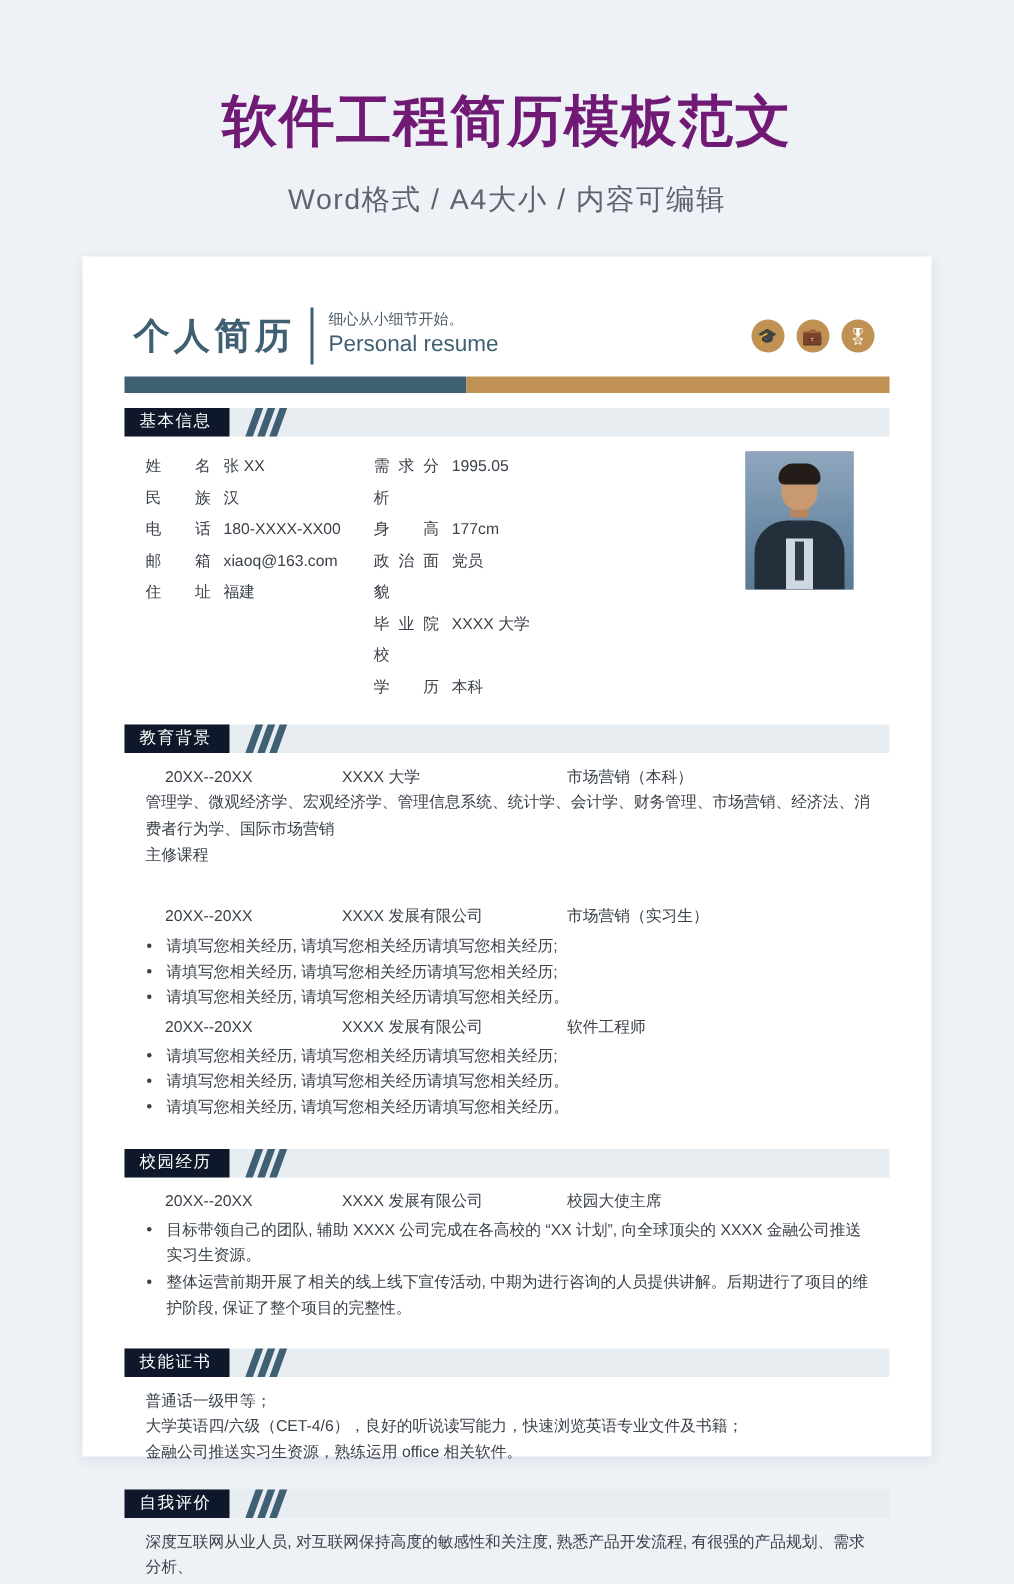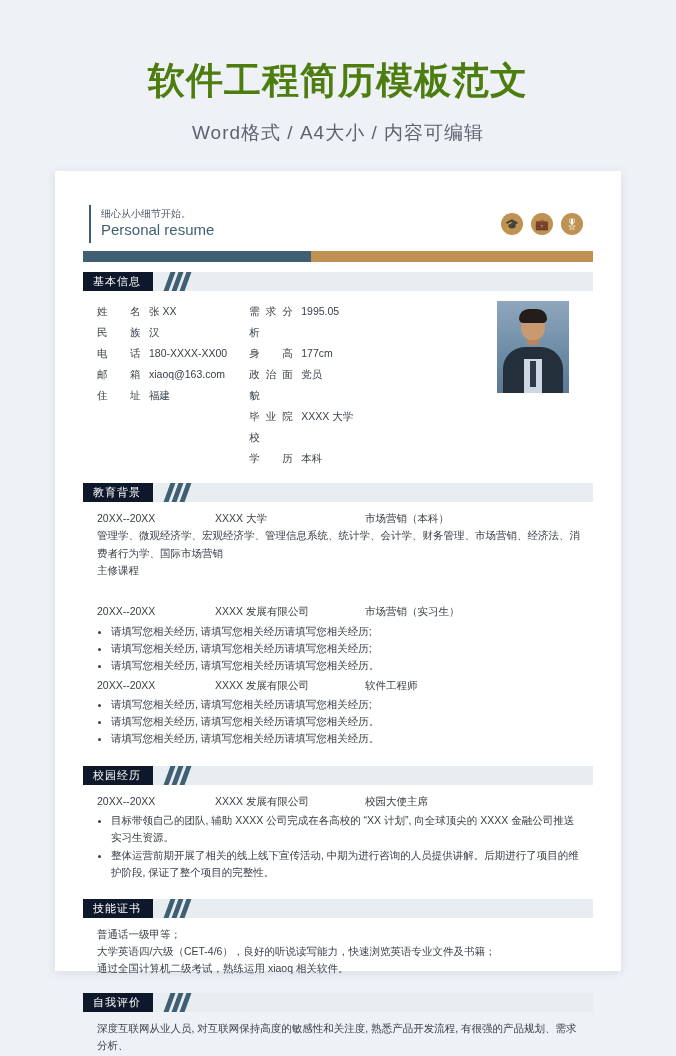--- a/index.html
+++ b/index.html
@@ -12,21 +12,21 @@
     overflow: hidden;
   }
   .page-head {
     text-align: center;
     padding-top: 56px;
   }
   .page-head h1 {
     margin: 0;
     font-size: 37px;
     font-weight: bold;
-    color: #4d7c0f;
+    color: #701a75;
     letter-spacing: 1px;
   }
   .page-head .sub {
     margin-top: 14px;
     font-size: 19px;
     color: #5d636f;
     letter-spacing: 1px;
   }
   .sheet {
     position: relative;
@@ -141,39 +141,40 @@
   .photo .bg { position: absolute; inset: 0; background: linear-gradient(180deg,#8fa7bd 0%, #6c8aa5 60%, #5b7993 100%); }
   .photo .head { position: absolute; left: 24px; top: 12px; width: 24px; height: 27px; background: #c99a72; border-radius: 48% 48% 44% 44%; }
   .photo .hair { position: absolute; left: 22px; top: 8px; width: 28px; height: 14px; background: #241c18; border-radius: 14px 14px 6px 6px; }
   .photo .body { position: absolute; left: 6px; bottom: 0; width: 60px; height: 46px; background: #23303c; border-radius: 22px 22px 0 0; }
   .photo .shirt { position: absolute; left: 27px; bottom: 0; width: 18px; height: 34px; background: #cfd8e2; }
   .photo .tie { position: absolute; left: 33px; bottom: 6px; width: 6px; height: 26px; background: #2d3a4a; }
   .photo .neck { position: absolute; left: 30px; top: 34px; width: 12px; height: 10px; background: #b9865f; }
 
   
   .tri { display: flex; }
-  .tri .c1 { width: 118px; }
+  .tri .c1 { width: 118px; margin-left: 13px; }
   .tri .c2 { width: 150px; }
   .tri .c3 { flex: 1; }
   ul.bul { margin: 2px 0 2px 0; padding-left: 14px; }
   ul.bul li { margin: 0; padding: 0; }
   .tight { line-height: 1.6; }
 </style>
 </head>
 <body>
 
 <div class="page-head">
   <h1>软件工程简历模板范文</h1>
   <div class="sub">Word格式 / A4大小 / 内容可编辑</div>
 </div>
 
 <div class="sheet">
   <div class="doc">
 
     <div class="res-head">
+      <div class="res-title">个人简历</div>
       <div class="vbar"></div>
       <div class="res-title-en">
         <div class="cn">细心从小细节开始。</div>
         <div class="en">Personal resume</div>
       </div>
       <div class="head-icons">
         <div class="cir">🎓</div>
         <div class="cir">💼</div>
         <div class="cir">🎖</div>
       </div>
@@ -315,21 +316,21 @@
     <div class="sec">
       <div class="sec-head">
         <div class="tag">技能证书</div>
         <div class="slash" style="left:84px"></div>
         <div class="slash" style="left:92px"></div>
         <div class="slash" style="left:100px"></div>
       </div>
       <div class="sec-body tight">
         <div>普通话一级甲等；</div>
         <div>大学英语四/六级（CET-4/6），良好的听说读写能力，快速浏览英语专业文件及书籍；</div>
-        <div>通过全国计算机二级考试，熟练运用 xiaoq 相关软件。</div>
+        <div>金融公司推送实习生资源，熟练运用 office 相关软件。</div>
       </div>
     </div>
 
     <div class="sec">
       <div class="sec-head">
         <div class="tag">自我评价</div>
         <div class="slash" style="left:84px"></div>
         <div class="slash" style="left:92px"></div>
         <div class="slash" style="left:100px"></div>
       </div>

